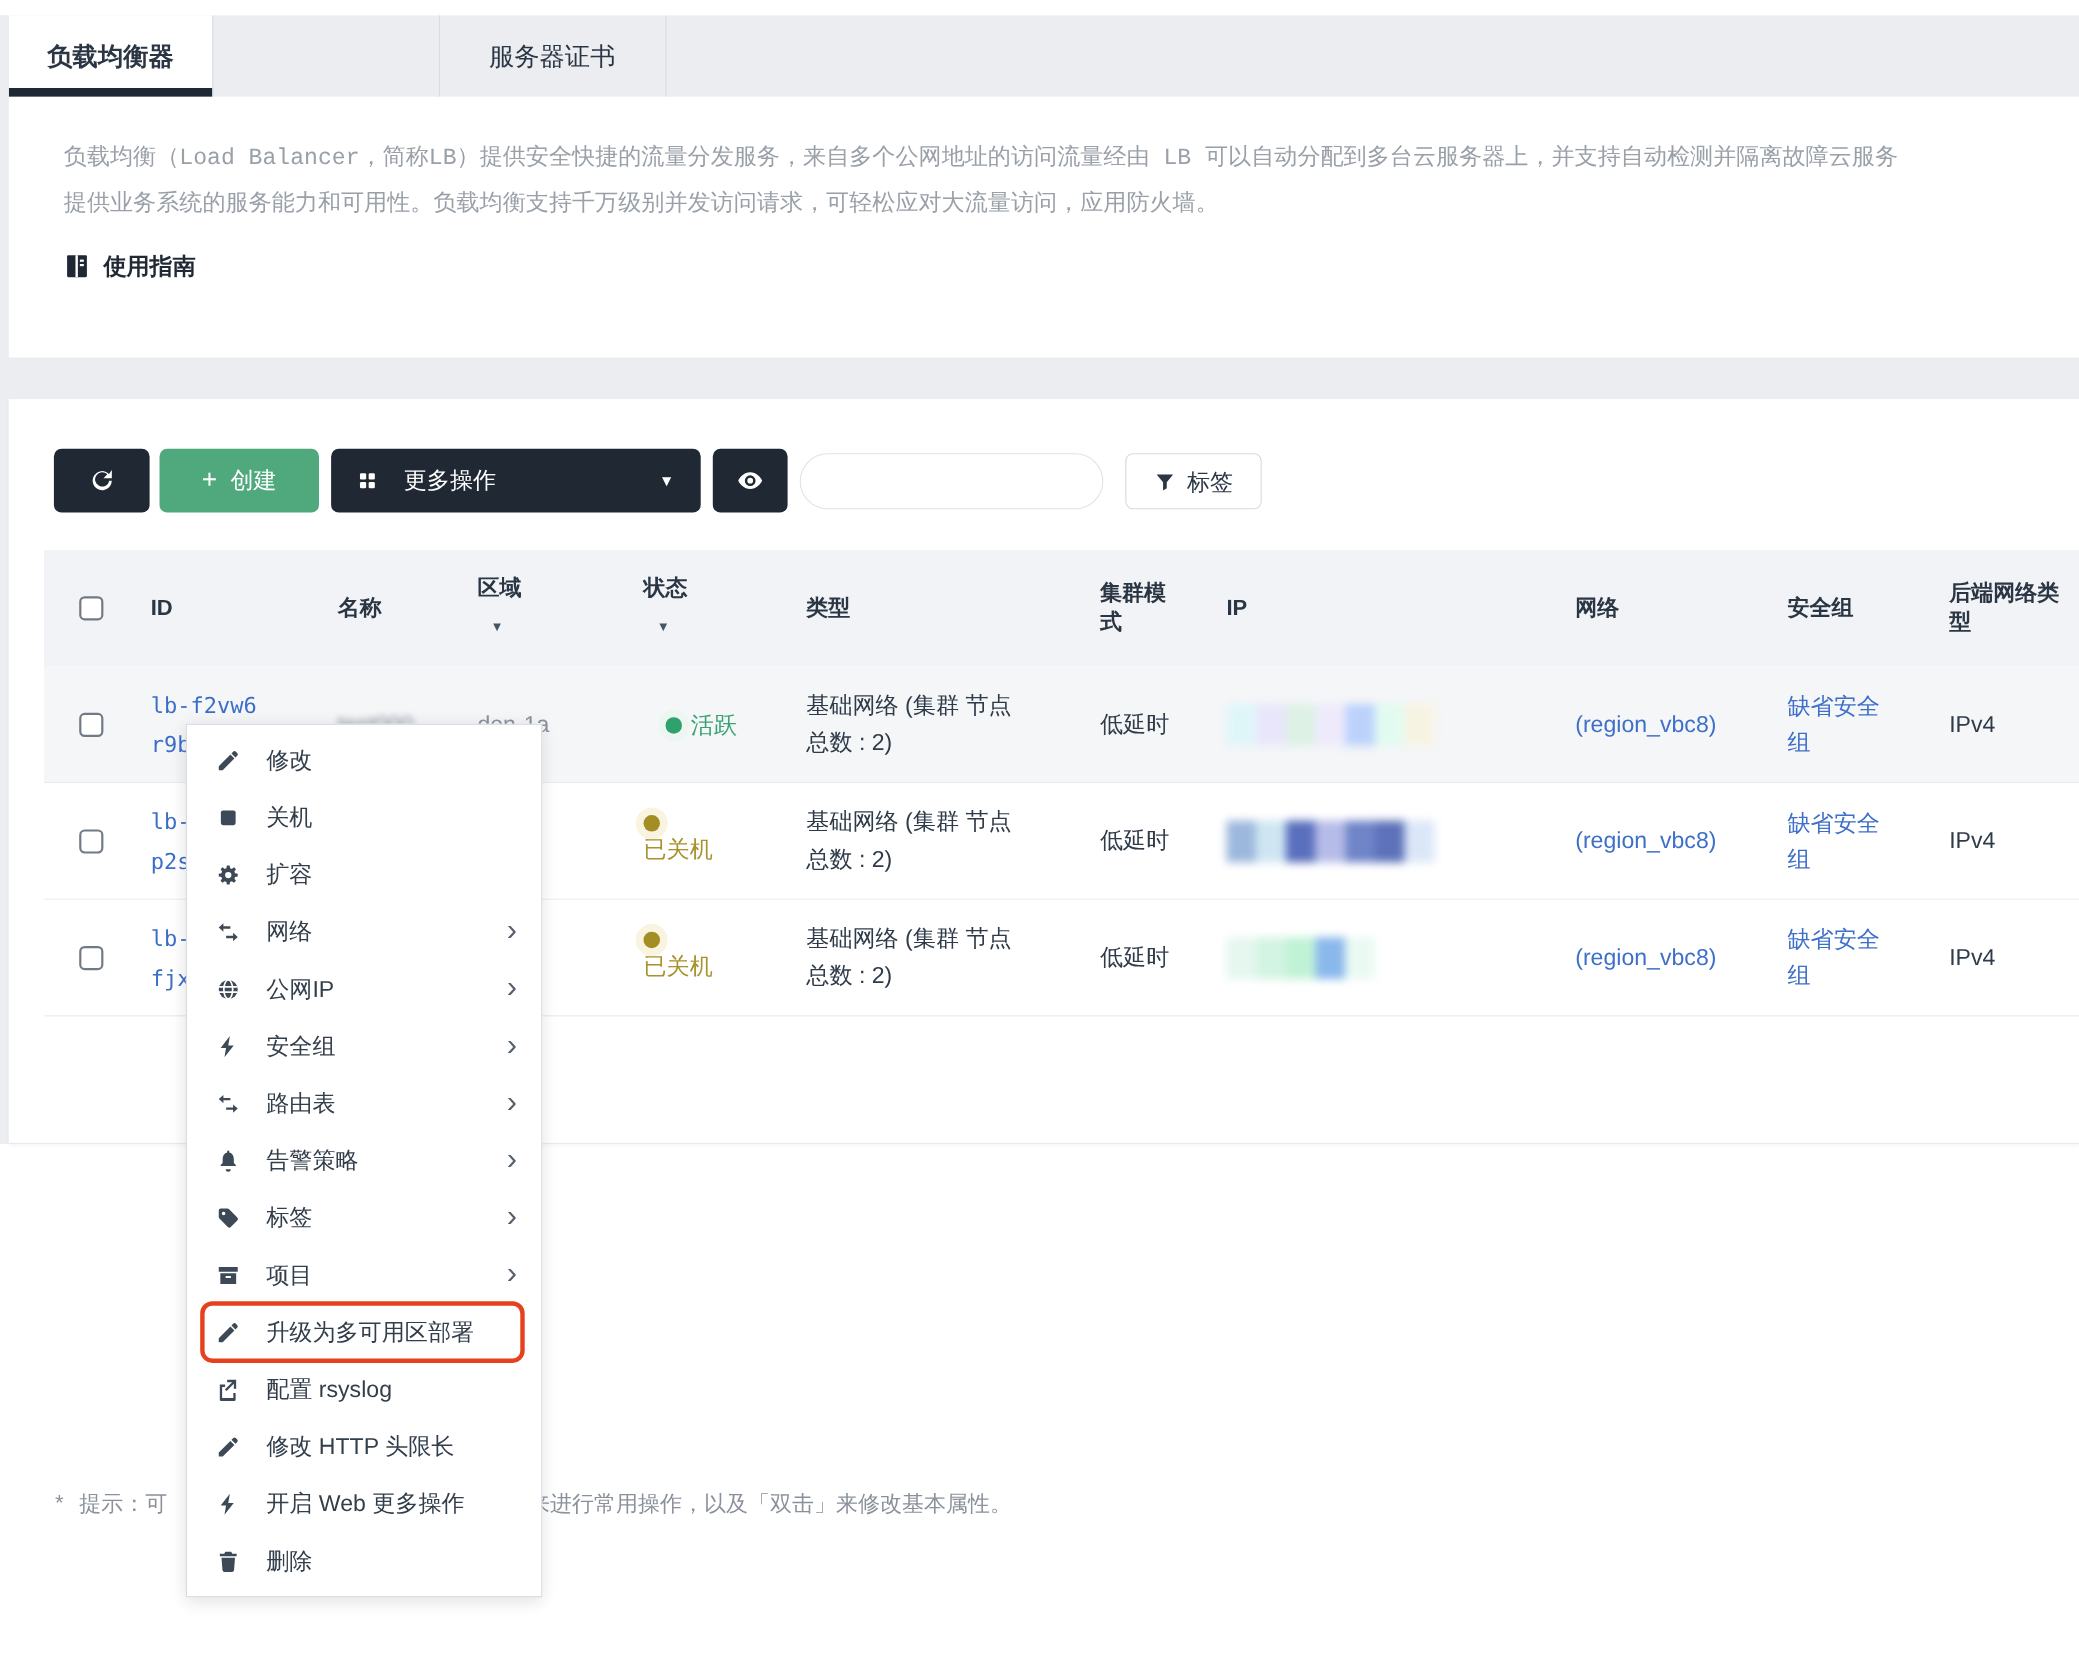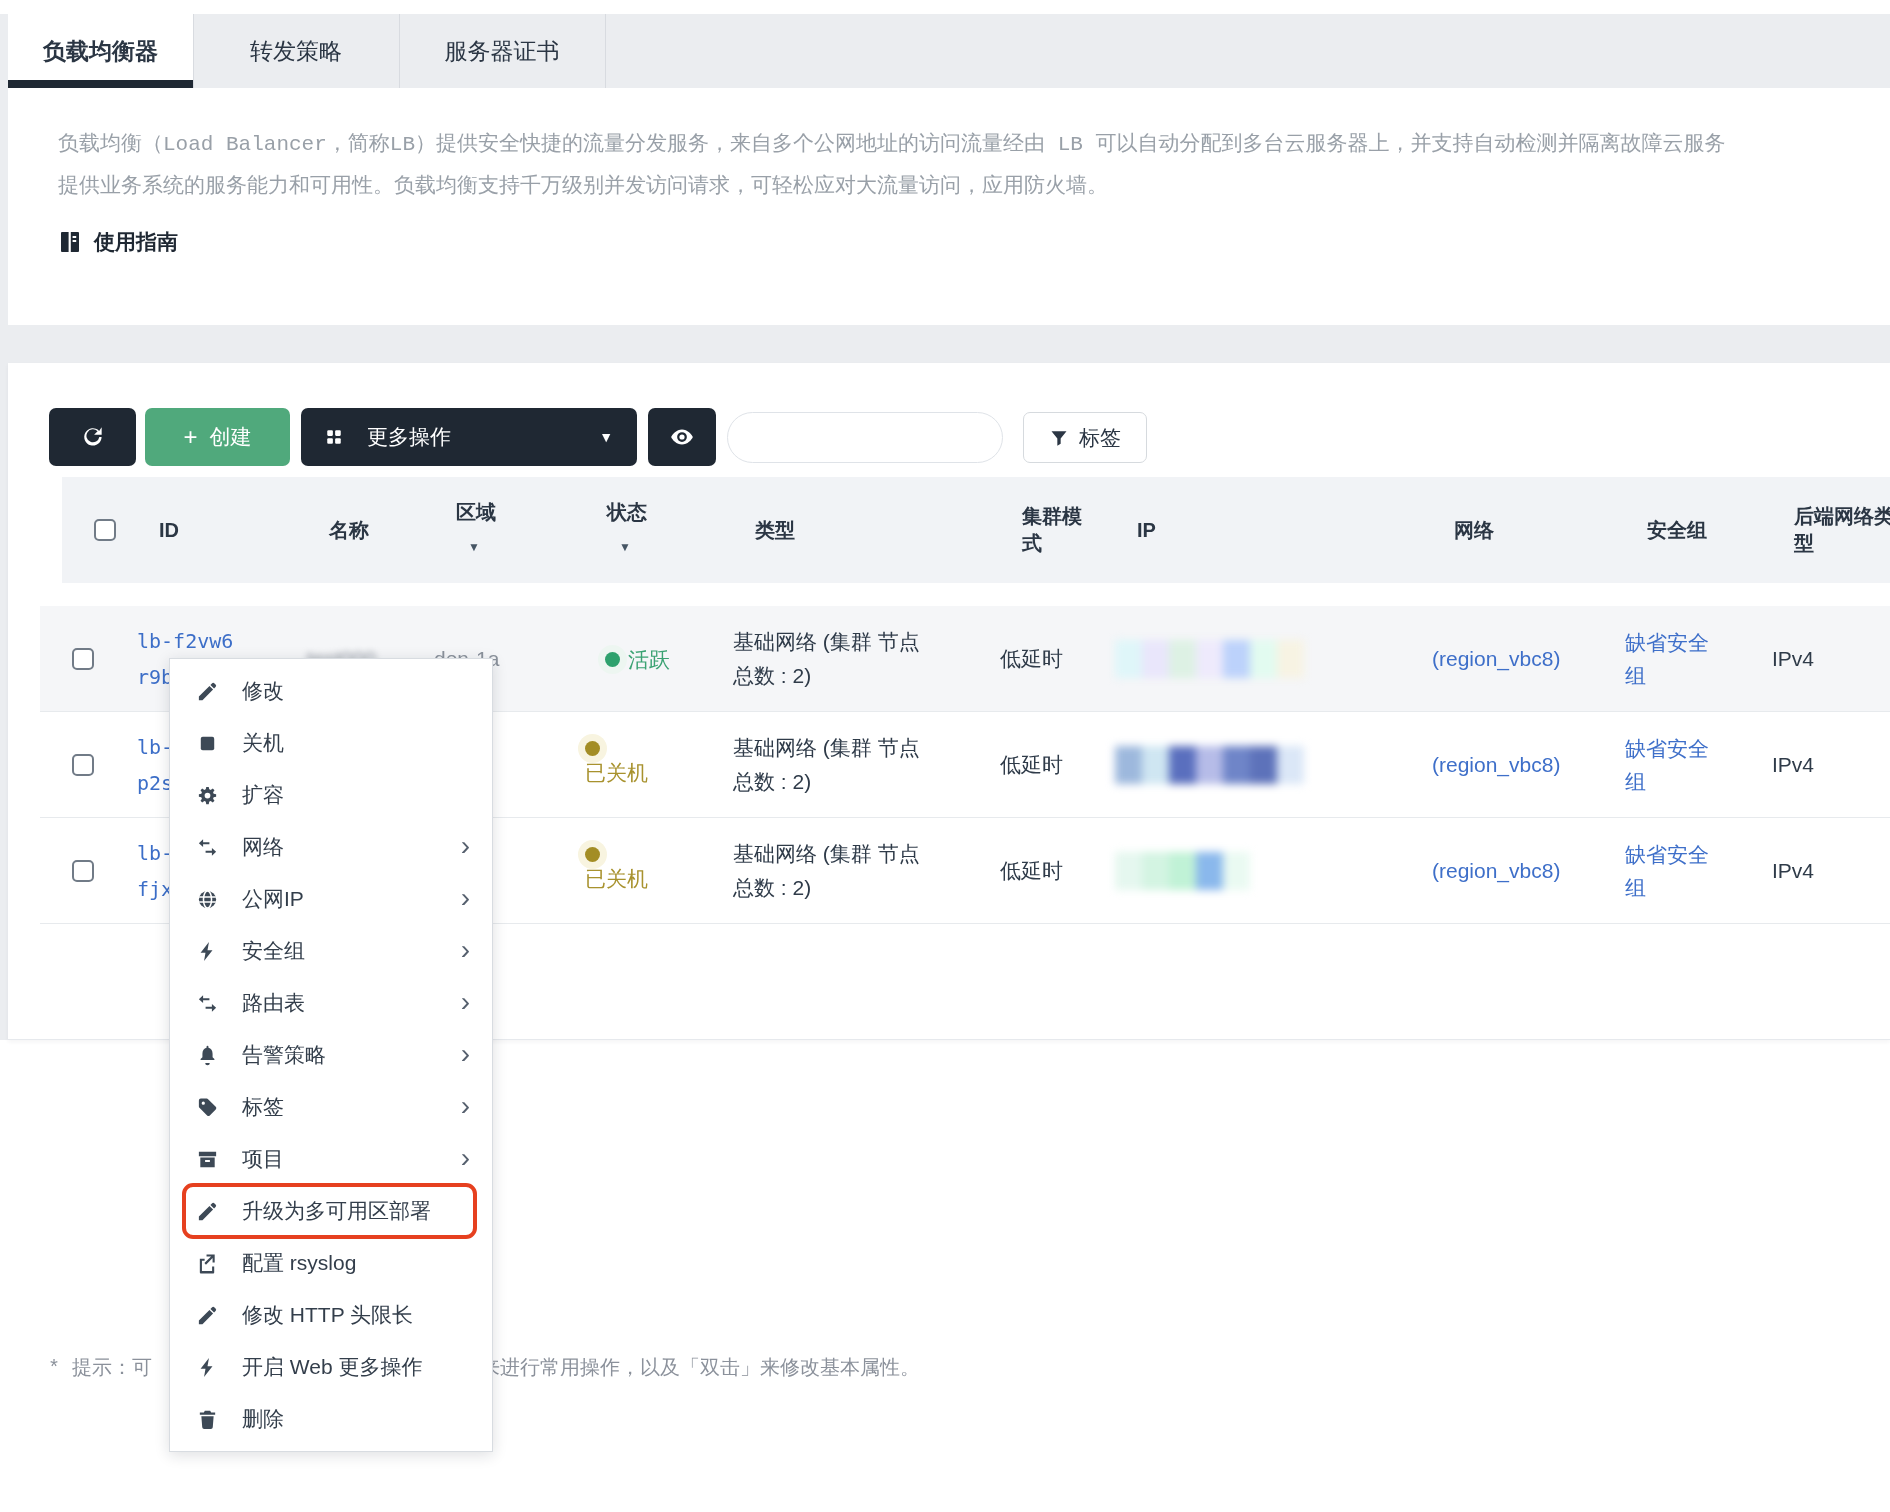--- a/index.html
+++ b/index.html
@@ -30,21 +30,21 @@
          justify-content:center; cursor:pointer; font-size:21px; color:#fff; gap:12px; }
   .btn.dark { background:#1f2833;gap:24px; }
   .btn.green { background:#50a97c; }
   .searchbox { position:absolute; left:727px; top:412px; width:276px; height:51px; background:#fff;
                border:1px solid #dfe3e8; border-radius:26px; font-size:20px; padding:0 22px; color:#2f3b49; outline:none; }
   .tagbtn { position:absolute; left:1023px; top:412px; width:124px; height:51px; background:#fff;
             border:1px solid #d6dade; border-radius:7px; display:flex; align-items:center; justify-content:center;
             gap:10px; font-size:21px; color:#2b3644; cursor:pointer; }
   .caret { font-size:14px; line-height:1; }
   
-  .thead { position:absolute; left:40px; right:0; top:477px; height:106px; background:#f1f3f6;margin-left:22px; }
+  .thead { position:absolute; left:40px; right:0; top:500px; height:106px; background:#f1f3f6; }
   .th { position:absolute; top:0; height:106px; display:flex; flex-direction:column; justify-content:center;
         font-size:20px; font-weight:bold; color:#2b3644; line-height:27px; }
   .th .sortcaret { font-size:12px; color:#46556ا4; color:#465564; margin-top:8px; padding-left:12px; cursor:pointer; }
   .checkbox { width:22px; height:22px; border:2px solid #717b87; border-radius:5px; background:#fff; cursor:pointer; }
   .rows { position:absolute; left:40px; right:0; top:606px; }
   .tr { position:relative; height:106px; border-bottom:1px solid #e7eaed; background:#fff; }
   .tr.hover { background:#f5f6f8; }
   .td { position:absolute; top:0; height:106px; display:flex; flex-direction:column; justify-content:center;
         font-size:21px; color:#2f3b49; line-height:34px; }
   .td.idcell { font-family:"DejaVu Sans Mono","Liberation Mono",monospace; font-size:20px; color:#3c6ec8; line-height:36px; cursor:pointer; }
@@ -74,23 +74,20 @@
 </style>
 </head>
 <body>
 
 <div class="tabbar">
   <div class="tab active" style="left:8px; width:185px;">
     <span>负载均衡器</span>
     <span class="underline"></span>
   </div>
   <div class="tabdiv" style="left:193px;"></div>
-  <div class="tab" style="left:193px; width:206px;">
-    <span>转发策略</span>
-  </div>
   <div class="tabdiv" style="left:399px;"></div>
   <div class="tab" style="left:399px; width:206px;">
     <span>服务器证书</span>
   </div>
   <div class="tabdiv" style="left:605px;"></div>
 </div>
 
 <div class="panel intro">
   <div class="intro-text">
     <div>负载均衡（Load Balancer，简称LB）提供安全快捷的流量分发服务，来自多个公网地址的访问流量经由 LB 可以自动分配到多台云服务器上，并支持自动检测并隔离故障云服务</div>

